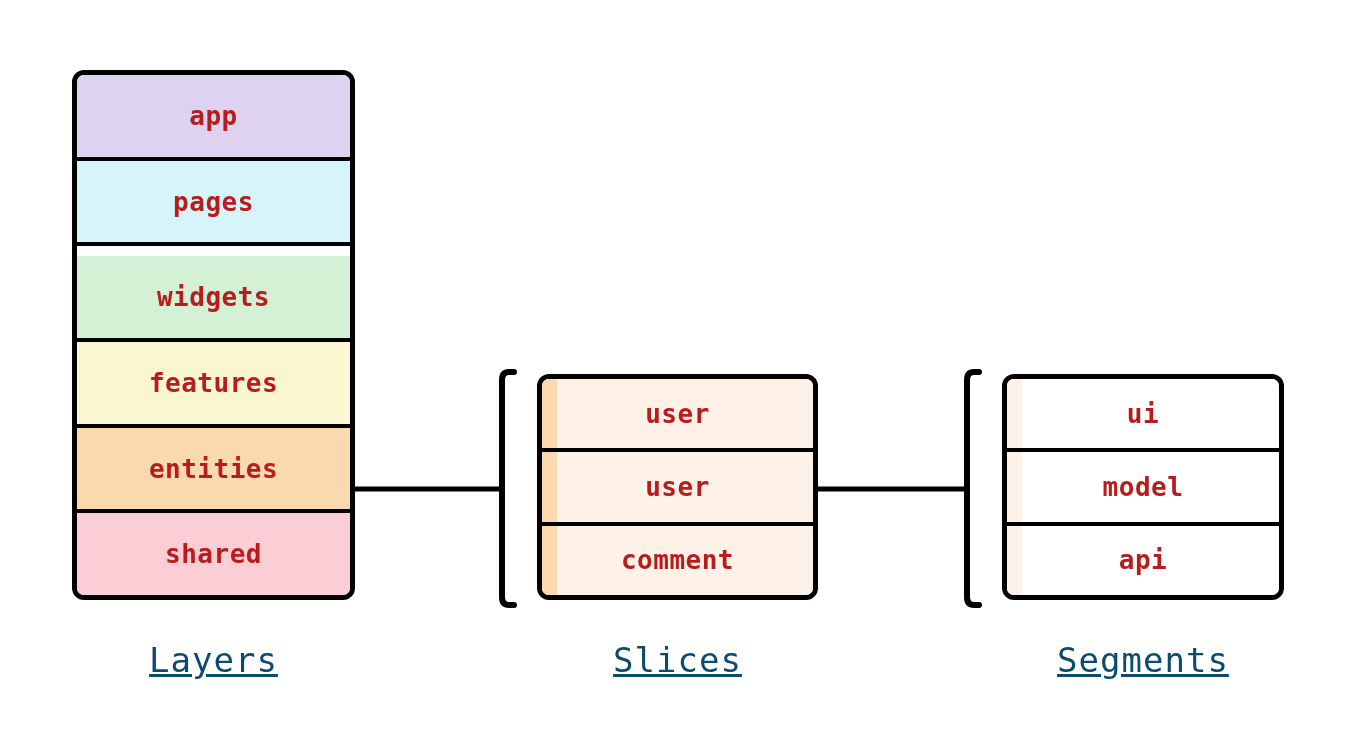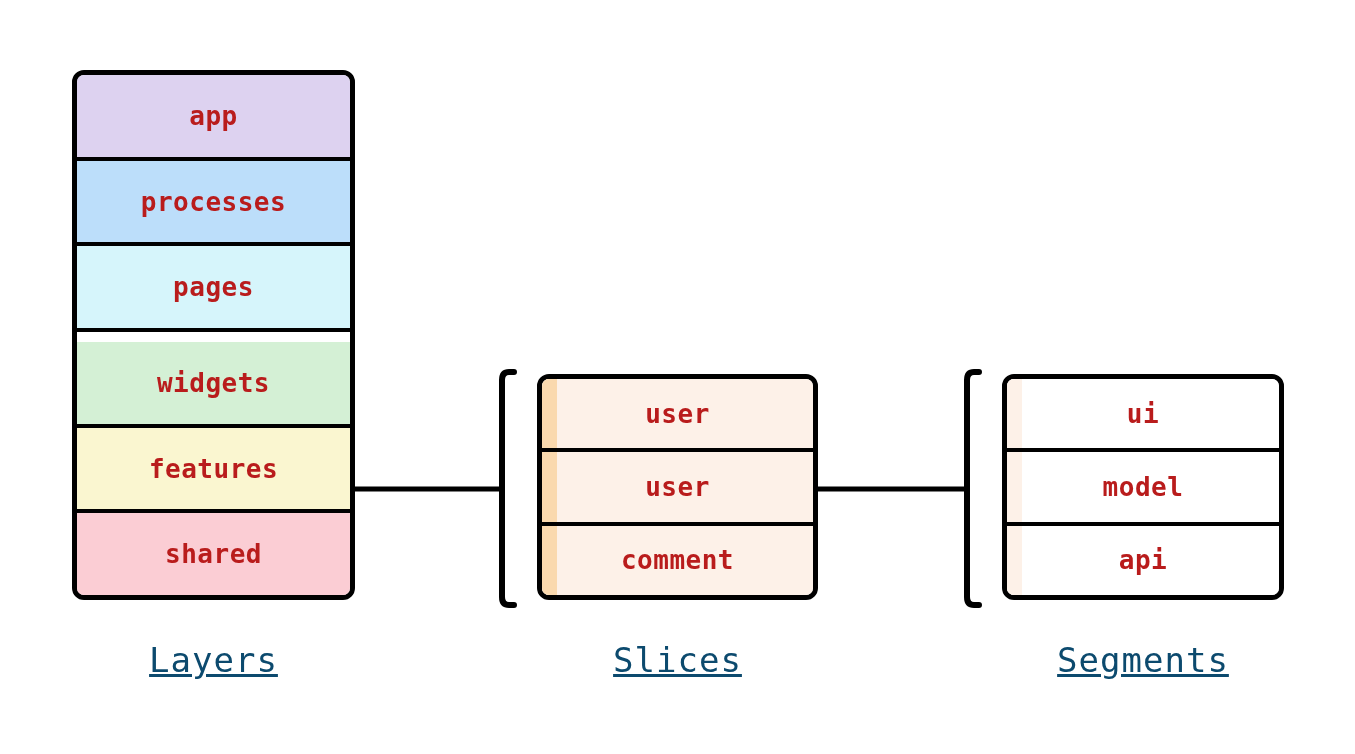--- a/index.html
+++ b/index.html
@@ -120,31 +120,31 @@
 </style>
 </head>
 <body style="background: rgb(255, 255, 255);">
 
 <div id="diagram-root">
 
   <div class="stack-box" id="layers-box">
     <div class="stack-row" style="background: rgb(221, 210, 240);">
       <span class="row-label">app</span>
     </div>
-    <div class="stack-row" style="background: rgb(188, 222, 250);">
-      <span class="row-label">processes</span>
-    </div>
     <div class="stack-row" style="background: rgb(214, 245, 251);">
       <span class="row-label">pages</span>
     </div>
     <div class="stack-row" style="background: rgb(212, 240, 213); margin-top: 10px;">
       <span class="row-label">widgets</span>
     </div>
     <div class="stack-row" style="background: rgb(250, 246, 208);">
       <span class="row-label">features</span>
+    </div>
+    <div class="stack-row" style="background: rgb(250, 217, 174);">
+      <span class="row-label">entities</span>
     </div>
     <div class="stack-row" style="background: rgb(251, 205, 212);">
       <span class="row-label">shared</span>
     </div>
   </div>
 
   <div class="stack-box" id="slices-box">
     <div class="stack-row" style="background: rgb(253, 241, 232);">
       <span class="row-stripe" style="background: rgb(250, 217, 174);"></span>
       <span class="row-label">user</span>

